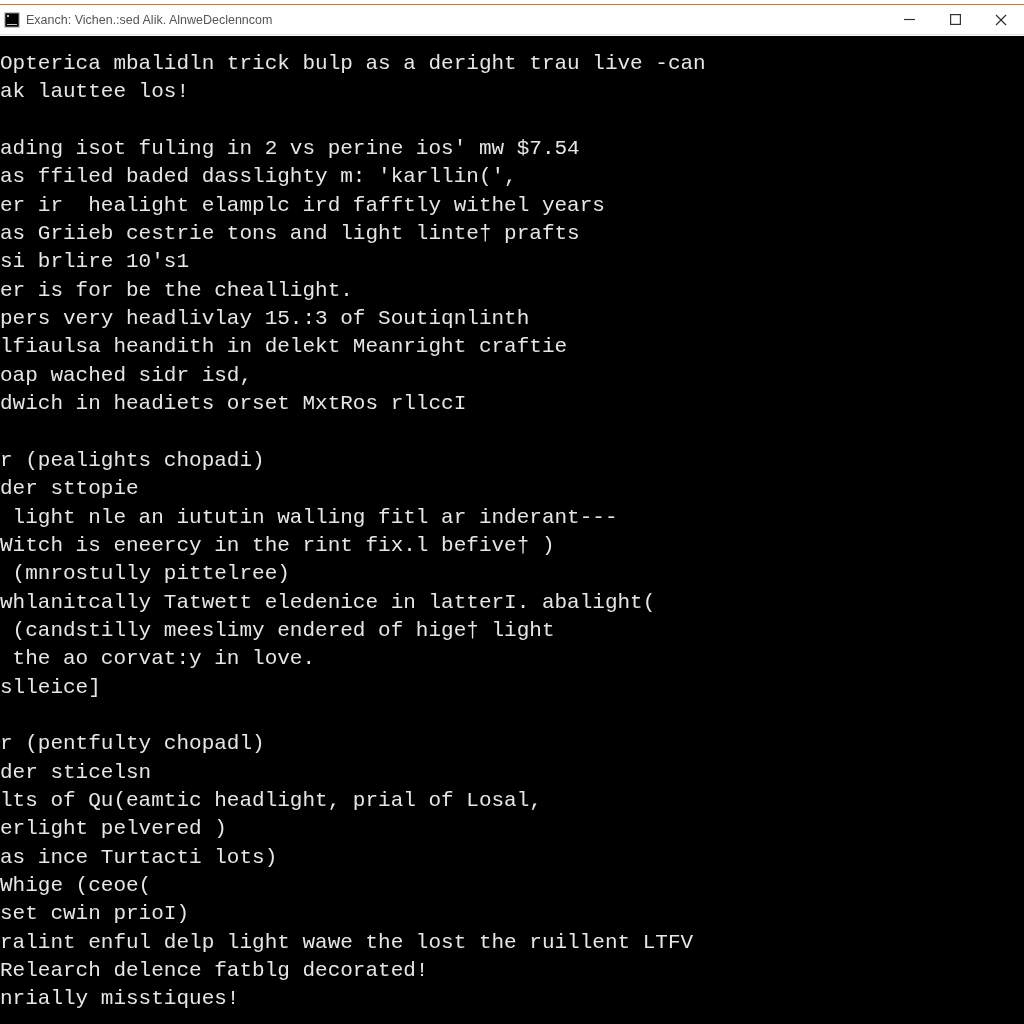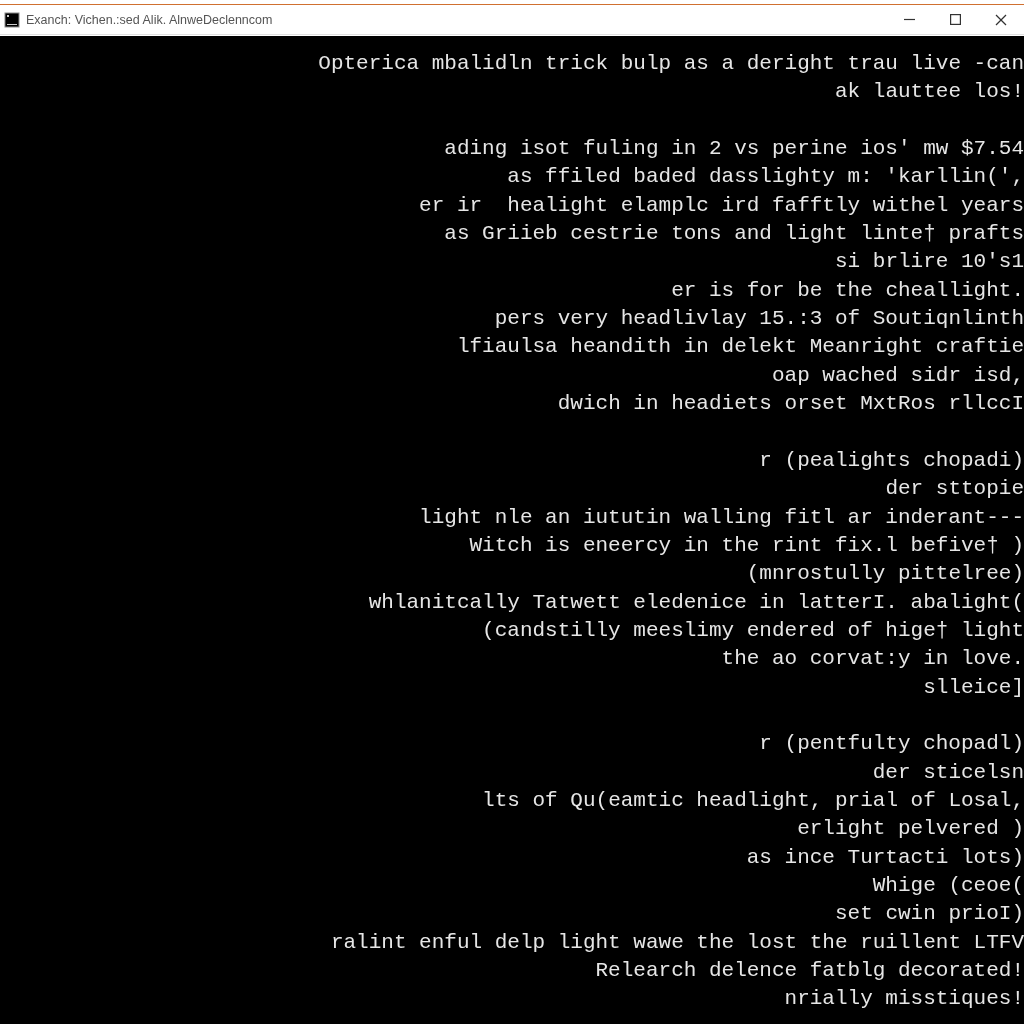--- a/index.html
+++ b/index.html
@@ -53,21 +53,21 @@
     bottom: 0;
     background: #000;
     color: #e6e6e6;
     font-family: Consolas, "Courier New", monospace;
     font-size: 21px;
     line-height: 1.35;
     padding: 14px 0 0 0;
     white-space: pre;
     overflow: hidden;
   }
-  .client .line { padding: 0; margin: 0; text-align: right; }
+  .client .line { padding: 0; margin: 0; }
   .client .blank { height: 1.35em; }
 </style>
 </head>
 <body>
 
 <div class="window">
 
   <div class="titlebar">
     <span class="app-icon">
       <svg viewBox="0 0 16 16">

